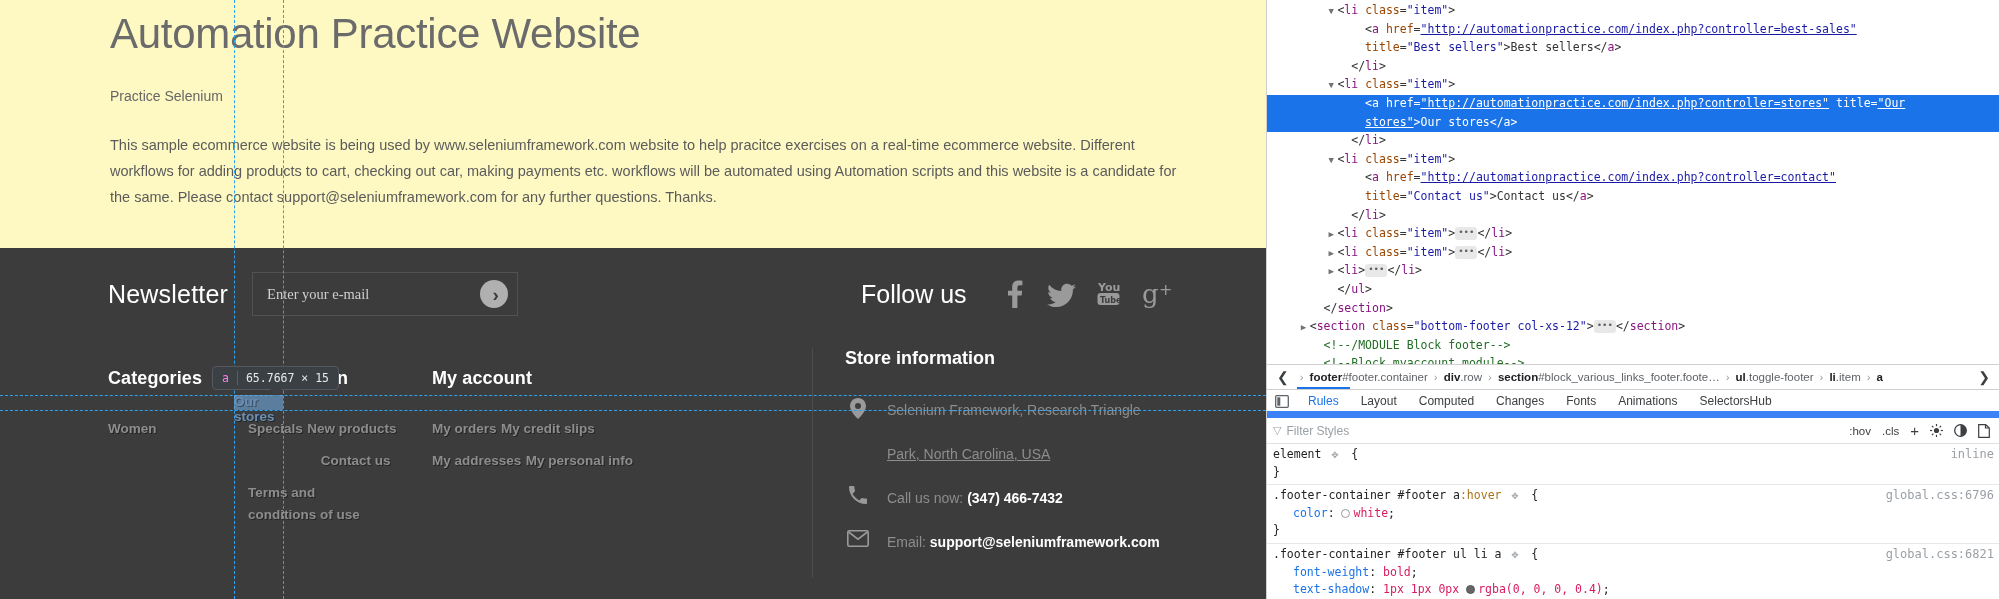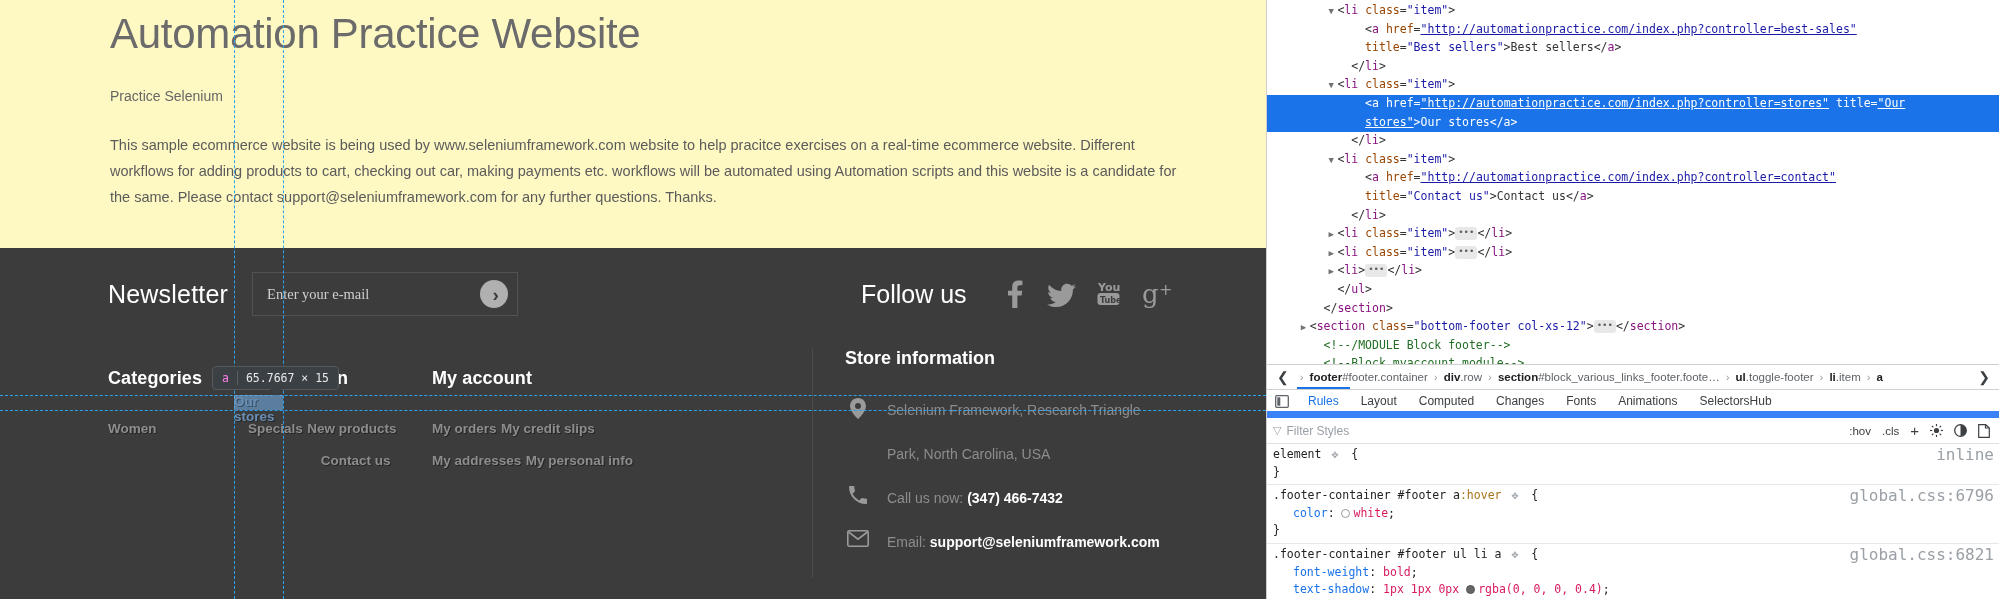--- a/index.html
+++ b/index.html
@@ -167,21 +167,21 @@
     color: #8d8d8d;
     line-height: 30px;
   }
   .store-line .ico {
     width: 26px; min-width: 26px; text-align: center;
     color: #9a9a9a;
     padding-top: 3px;
   }
   .store-line .ico svg { fill: #9a9a9a; display: block; margin: 0 auto; }
   .store-line b { color: #ffffff; font-weight: bold; }
-  .addr-2 { margin-left: 0; }
+  .addr-2 { margin-left: 0; text-decoration: underline; }
 
   
   .guide-v {
     position: absolute; top: 0; width: 0;
     border-left: 1px dashed #2aa3f0;
     height: 599px;
     z-index: 40;
   }
   .guide-h {
     position: absolute; left: 0; width: 1266px; height: 0;
@@ -354,21 +354,21 @@
   }
   .rule {
     position: relative;
     border-bottom: 1px solid #e8e8e8;
     padding: 2px 6px 3px 6px;
     line-height: 17.6px;
     white-space: pre;
   }
   .rule .origin {
     position: absolute; right: 6px; top: 2px;
-    color: #9aa0a6; font-size: 16px; text-align: center;
+    color: #9aa0a6; font-size: 12px; text-align: center;
   }
   .sel-name { color: #222; }
   .pseudo { color: #a8741a; }
   .prop { color: #1a73e8; padding-left: 20px; }
   .pval-pink { color: #d81b60; }
   .swatch {
     display: inline-block; width: 9px; height: 9px;
     border: 1px solid #999; border-radius: 50%;
     vertical-align: -1px; margin-right: 3px;
   }
@@ -440,20 +440,21 @@
           </ul>
         </div>
 
         <div class="fcol info">
           <div class="fcol-title">Information</div>
           <ul>
             <li>Specials</li>
             <li>New products</li>
             <li style="visibility:hidden">Our stores</li>
             <li>Contact us</li>
+            <li class="multi">Terms and conditions of use</li>
           </ul>
         </div>
 
         <div class="fcol acct">
           <div class="fcol-title">My account</div>
           <ul>
             <li>My orders</li>
             <li>My credit slips</li>
             <li>My addresses</li>
             <li>My personal info</li>

